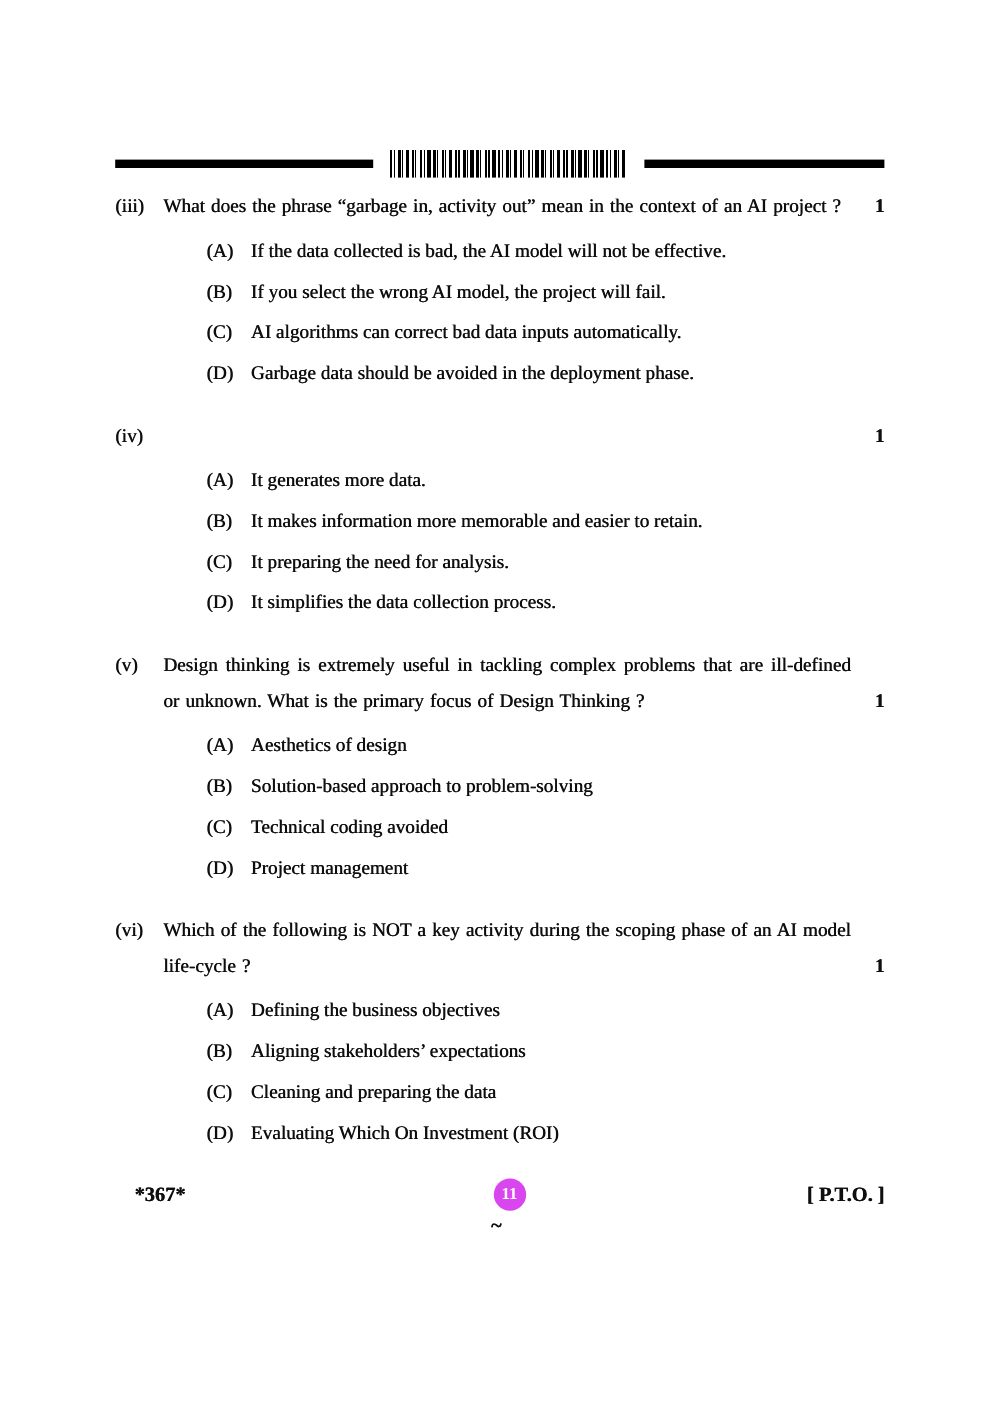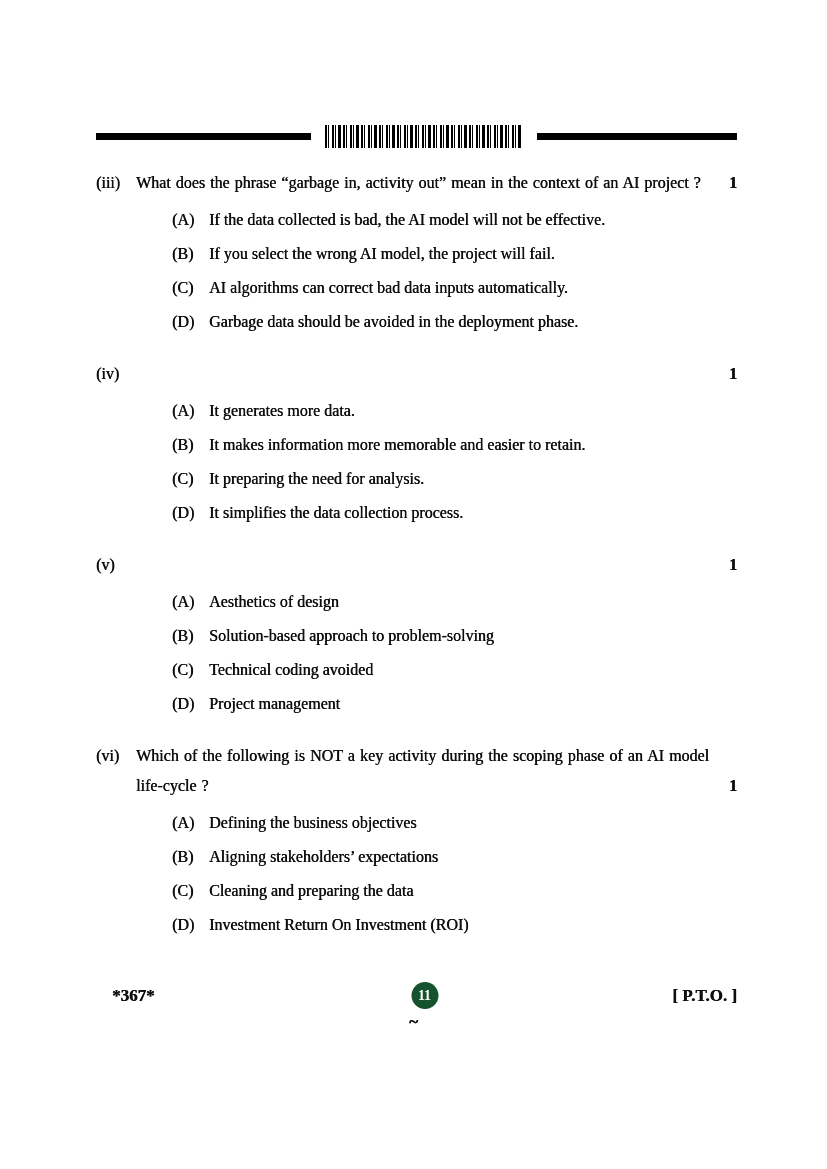--- a/index.html
+++ b/index.html
@@ -34,21 +34,21 @@
     background: repeating-linear-gradient(
       90deg,
       #000 0 2px, #fff 2px 3px,
       #000 3px 4px, #fff 4px 7px,
       #000 7px 9px, #fff 9px 10px,
       #000 10px 11px, #fff 11px 13px,
       #000 13px 16px, #fff 16px 18px
     );
   }
   
-  .content { margin-top: 20px; font-size: 16px; }
+  .content { margin-top: 10px; font-size: 16px; }
   .question {
     display: grid;
     grid-template-columns: 40px 1fr 28px;
     margin-bottom: 27px;
   }
   .qnum { grid-column: 1; line-height: 30px; }
   .qtext {
     grid-column: 2;
     line-height: 30px;
     text-align: justify;
@@ -87,21 +87,21 @@
     font-weight: bold;
     font-size: 17px;
   }
   .page-badge {
     position: absolute;
     left: 50%;
     transform: translateX(-50%);
     width: 27px;
     height: 27px;
     border-radius: 50%;
-    background: #14532d;
+    background: #d946ef;
     color: #fff;
     font-size: 14px;
     display: flex;
     align-items: center;
     justify-content: center;
     text-shadow: none;
   }
   .tilde {
     position: absolute;
     top: 1012px;
@@ -166,20 +166,21 @@
         </div>
         <div class="option">
           <span class="olabel">(D)</span>
           <span class="otext">It simplifies the data collection process.</span>
         </div>
       </div>
     </section>
 
     <section class="question">
       <div class="qnum">(v)</div>
+      <div class="qtext">Design thinking is extremely useful in tackling complex problems that are ill-defined or unknown. What is the primary focus of Design Thinking ?</div>
       <div class="qmarks">1</div>
       <div class="options">
         <div class="option">
           <span class="olabel">(A)</span>
           <span class="otext">Aesthetics of design</span>
         </div>
         <div class="option">
           <span class="olabel">(B)</span>
           <span class="otext">Solution-based approach to problem-solving</span>
         </div>
@@ -206,21 +207,21 @@
         <div class="option">
           <span class="olabel">(B)</span>
           <span class="otext">Aligning stakeholders’ expectations</span>
         </div>
         <div class="option">
           <span class="olabel">(C)</span>
           <span class="otext">Cleaning and preparing the data</span>
         </div>
         <div class="option">
           <span class="olabel">(D)</span>
-          <span class="otext">Investment Return On Investment (ROI)</span>
+          <span class="otext">Evaluating Which On Investment (ROI)</span>
         </div>
       </div>
     </section>
 
   </main>
 
   <footer class="footer">
     <span>*367*</span>
     <span class="page-badge">11</span>
     <span>[ P.T.O. ]</span>

